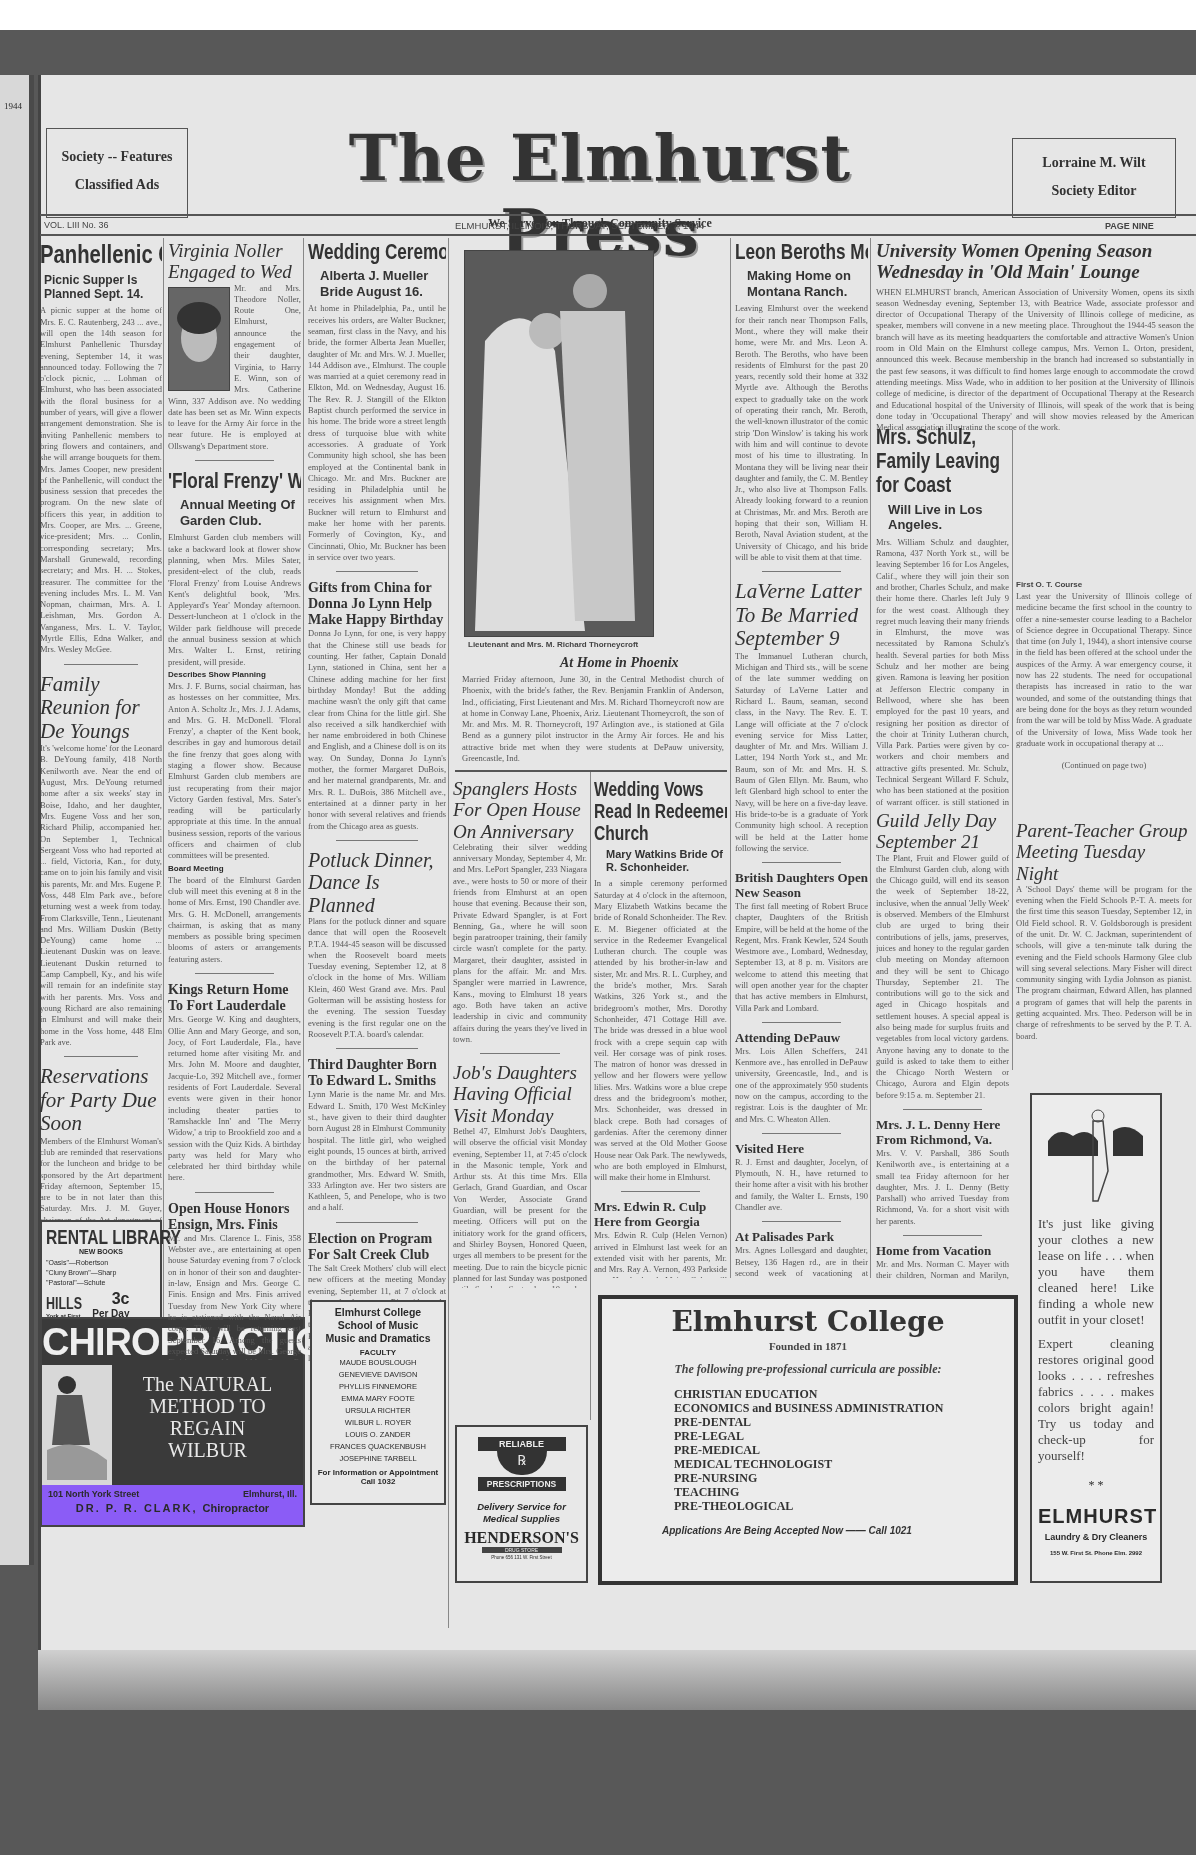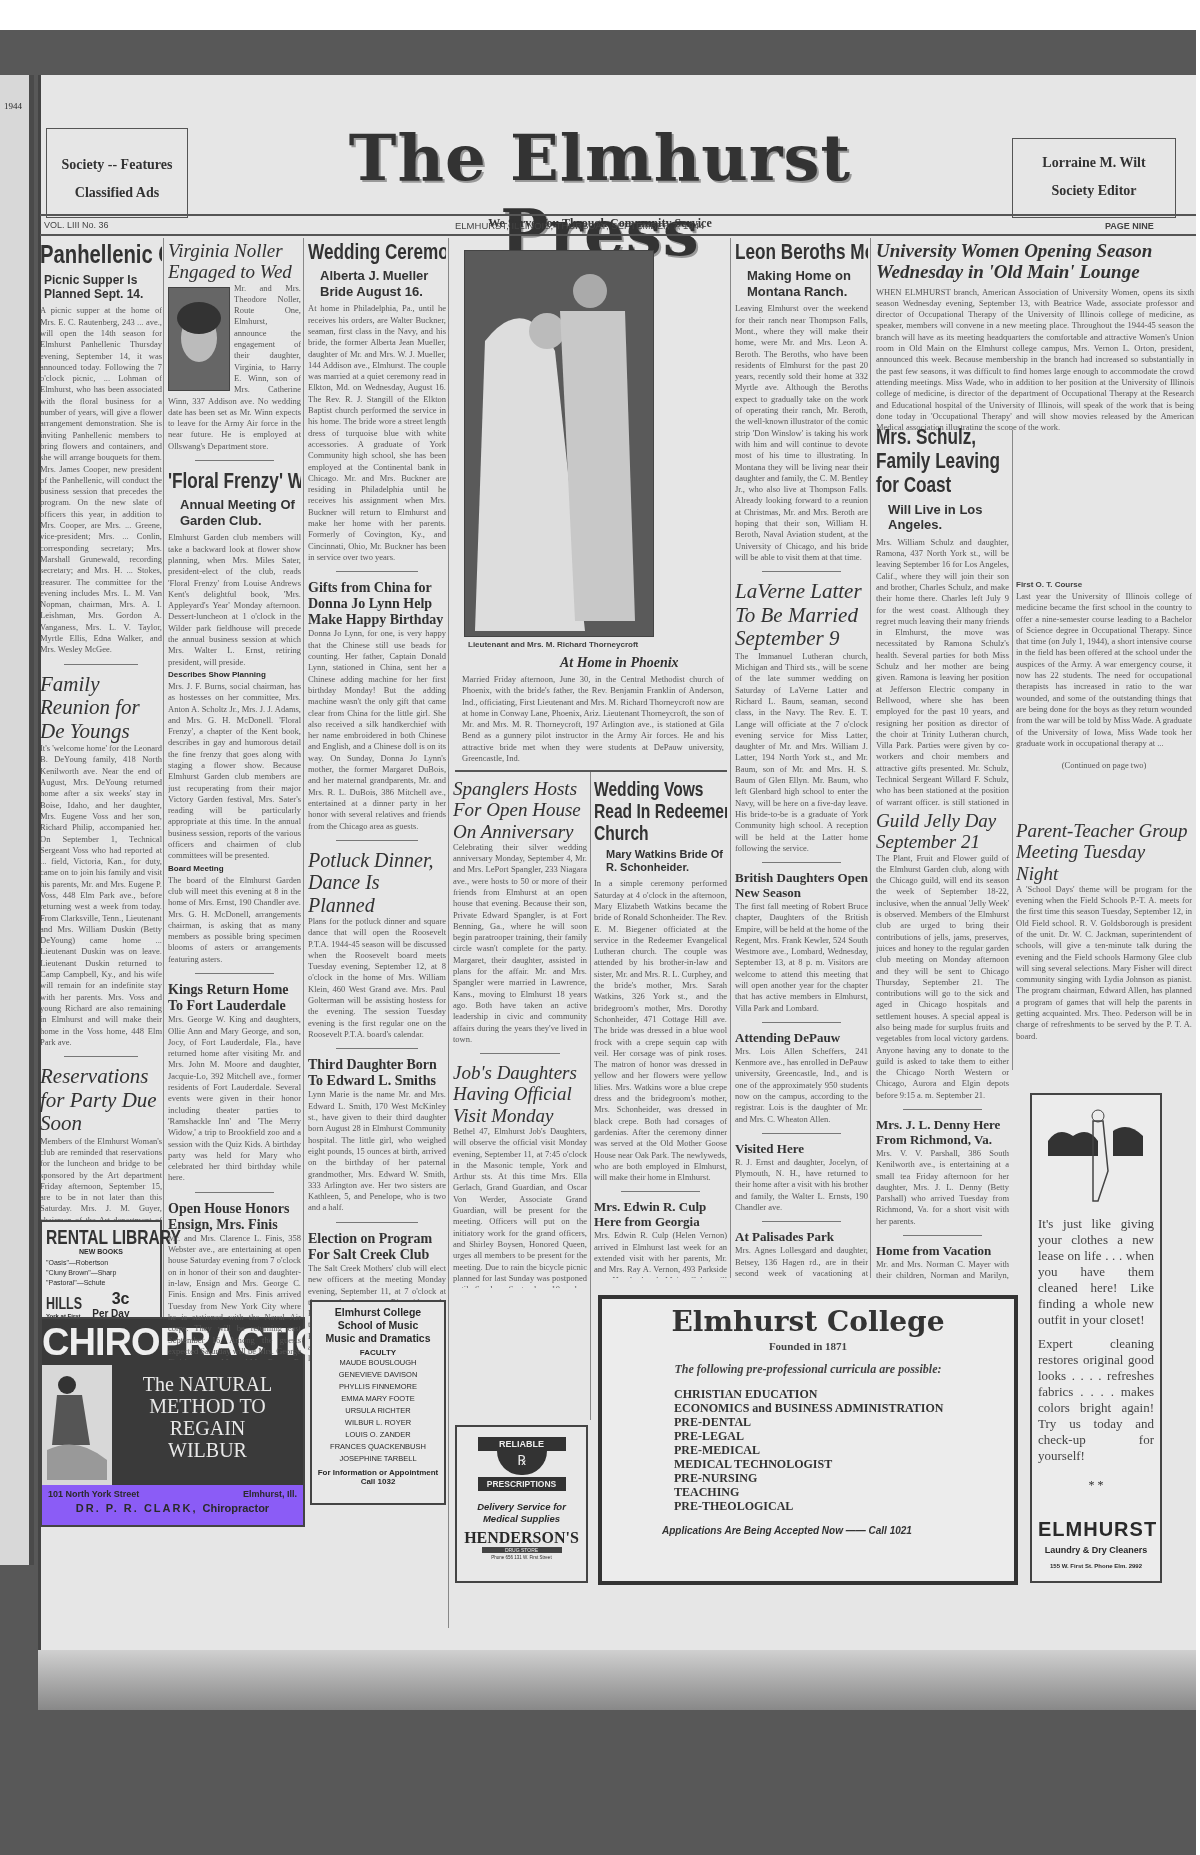--- a/index.html
+++ b/index.html
@@ -34,21 +34,21 @@
 </head>
 <body>
 
 <div class="topwhite"></div>
 <div class="scan"></div>
 <div class="leftpage">
     <span class="yr">1944</span>
   </div>
 <div class="page"></div>
 
-<div class="box" style="left:46px;top:128px;width:142px;height:90px;padding-top:22px">
+<div class="box" style="left:46px;top:128px;width:142px;height:90px;padding-top:14px">
   <div class="boxtxt">Society -- Features</div>
   <div class="boxtxt">Classified Ads</div>
 </div>
 <div class="mast">The Elmhurst Press</div>
 <div class="motto">We Serve You Through Community Service</div>
 <div class="box" style="left:1012px;top:138px;width:164px;height:80px;padding-top:10px">
   <div class="boxtxt">Lorraine M. Wilt</div>
   <div class="boxtxt">Society Editor</div>
 </div>
 <div class="rule" style="left:40px;top:214px;width:1156px"></div>
@@ -282,21 +282,21 @@
     <svg width="118" height="115" viewBox="0 0 118 115">
         <path d="M10 40 Q20 25 35 35 Q50 25 60 40 L60 55 L10 55 Z" fill="#333"></path>
         <path d="M75 30 Q90 20 105 35 L105 55 L75 55 Z" fill="#333"></path>
         <path d="M55 20 L65 20 L70 70 L60 100 L55 100 L55 70 Z" fill="none" stroke="#444" stroke-width="1.5"></path>
         <circle cx="60" cy="15" r="6" fill="none" stroke="#444"></circle>
       </svg>
   </div>
   <div style="font-family:'Liberation Serif',serif;font-size:13px;line-height:16px;color:#444;text-align:justify">It's just like giving your clothes a new lease on life . . . when you have them cleaned here! Like finding a whole new outfit in your closet!</div>
   <div style="font-family:'Liberation Serif',serif;font-size:13px;line-height:16px;color:#444;text-align:justify;margin-top:8px">Expert cleaning restores original good looks . . . . refreshes fabrics . . . . makes colors bright again! Try us today and check-up for yourself!</div>
   <div class="center" style="margin-top:14px;font-size:12px">* *</div>
-  <div class="sans center" style="font-size:20px;font-weight:bold;margin-top:25px;letter-spacing:1px">ELMHURST</div>
+  <div class="sans center" style="font-size:20px;font-weight:bold;margin-top:12px;letter-spacing:1px">ELMHURST</div>
   <div class="sans center" style="font-size:9px;font-weight:bold;margin-top:4px">Laundry &amp; Dry Cleaners</div>
   <div class="sans center" style="font-size:6px;font-weight:bold;margin-top:8px">155 W. First St.  Phone Elm. 2992</div>
 </div>
 
 <div class="ad" style="left:598px;top:1295px;width:420px;height:290px;border:4px solid #333;padding:6px 10px;background:#ececec">
   <div class="center" style="font-family:'DejaVu Serif',serif;font-weight:bold;font-size:28px;color:#333">Elmhurst College</div>
   <div class="center" style="font-size:11px;font-weight:bold;color:#444;margin-top:2px">Founded in 1871</div>
   <div class="center" style="font-size:12px;font-style:italic;font-weight:bold;color:#444;margin-top:10px">The following pre-professional curricula are possible:</div>
   <div style="margin:10px 0 0 62px;font-family:'Liberation Serif',serif;font-size:12px;line-height:14px;color:#333;font-weight:bold">
     <div>CHRISTIAN EDUCATION</div>

